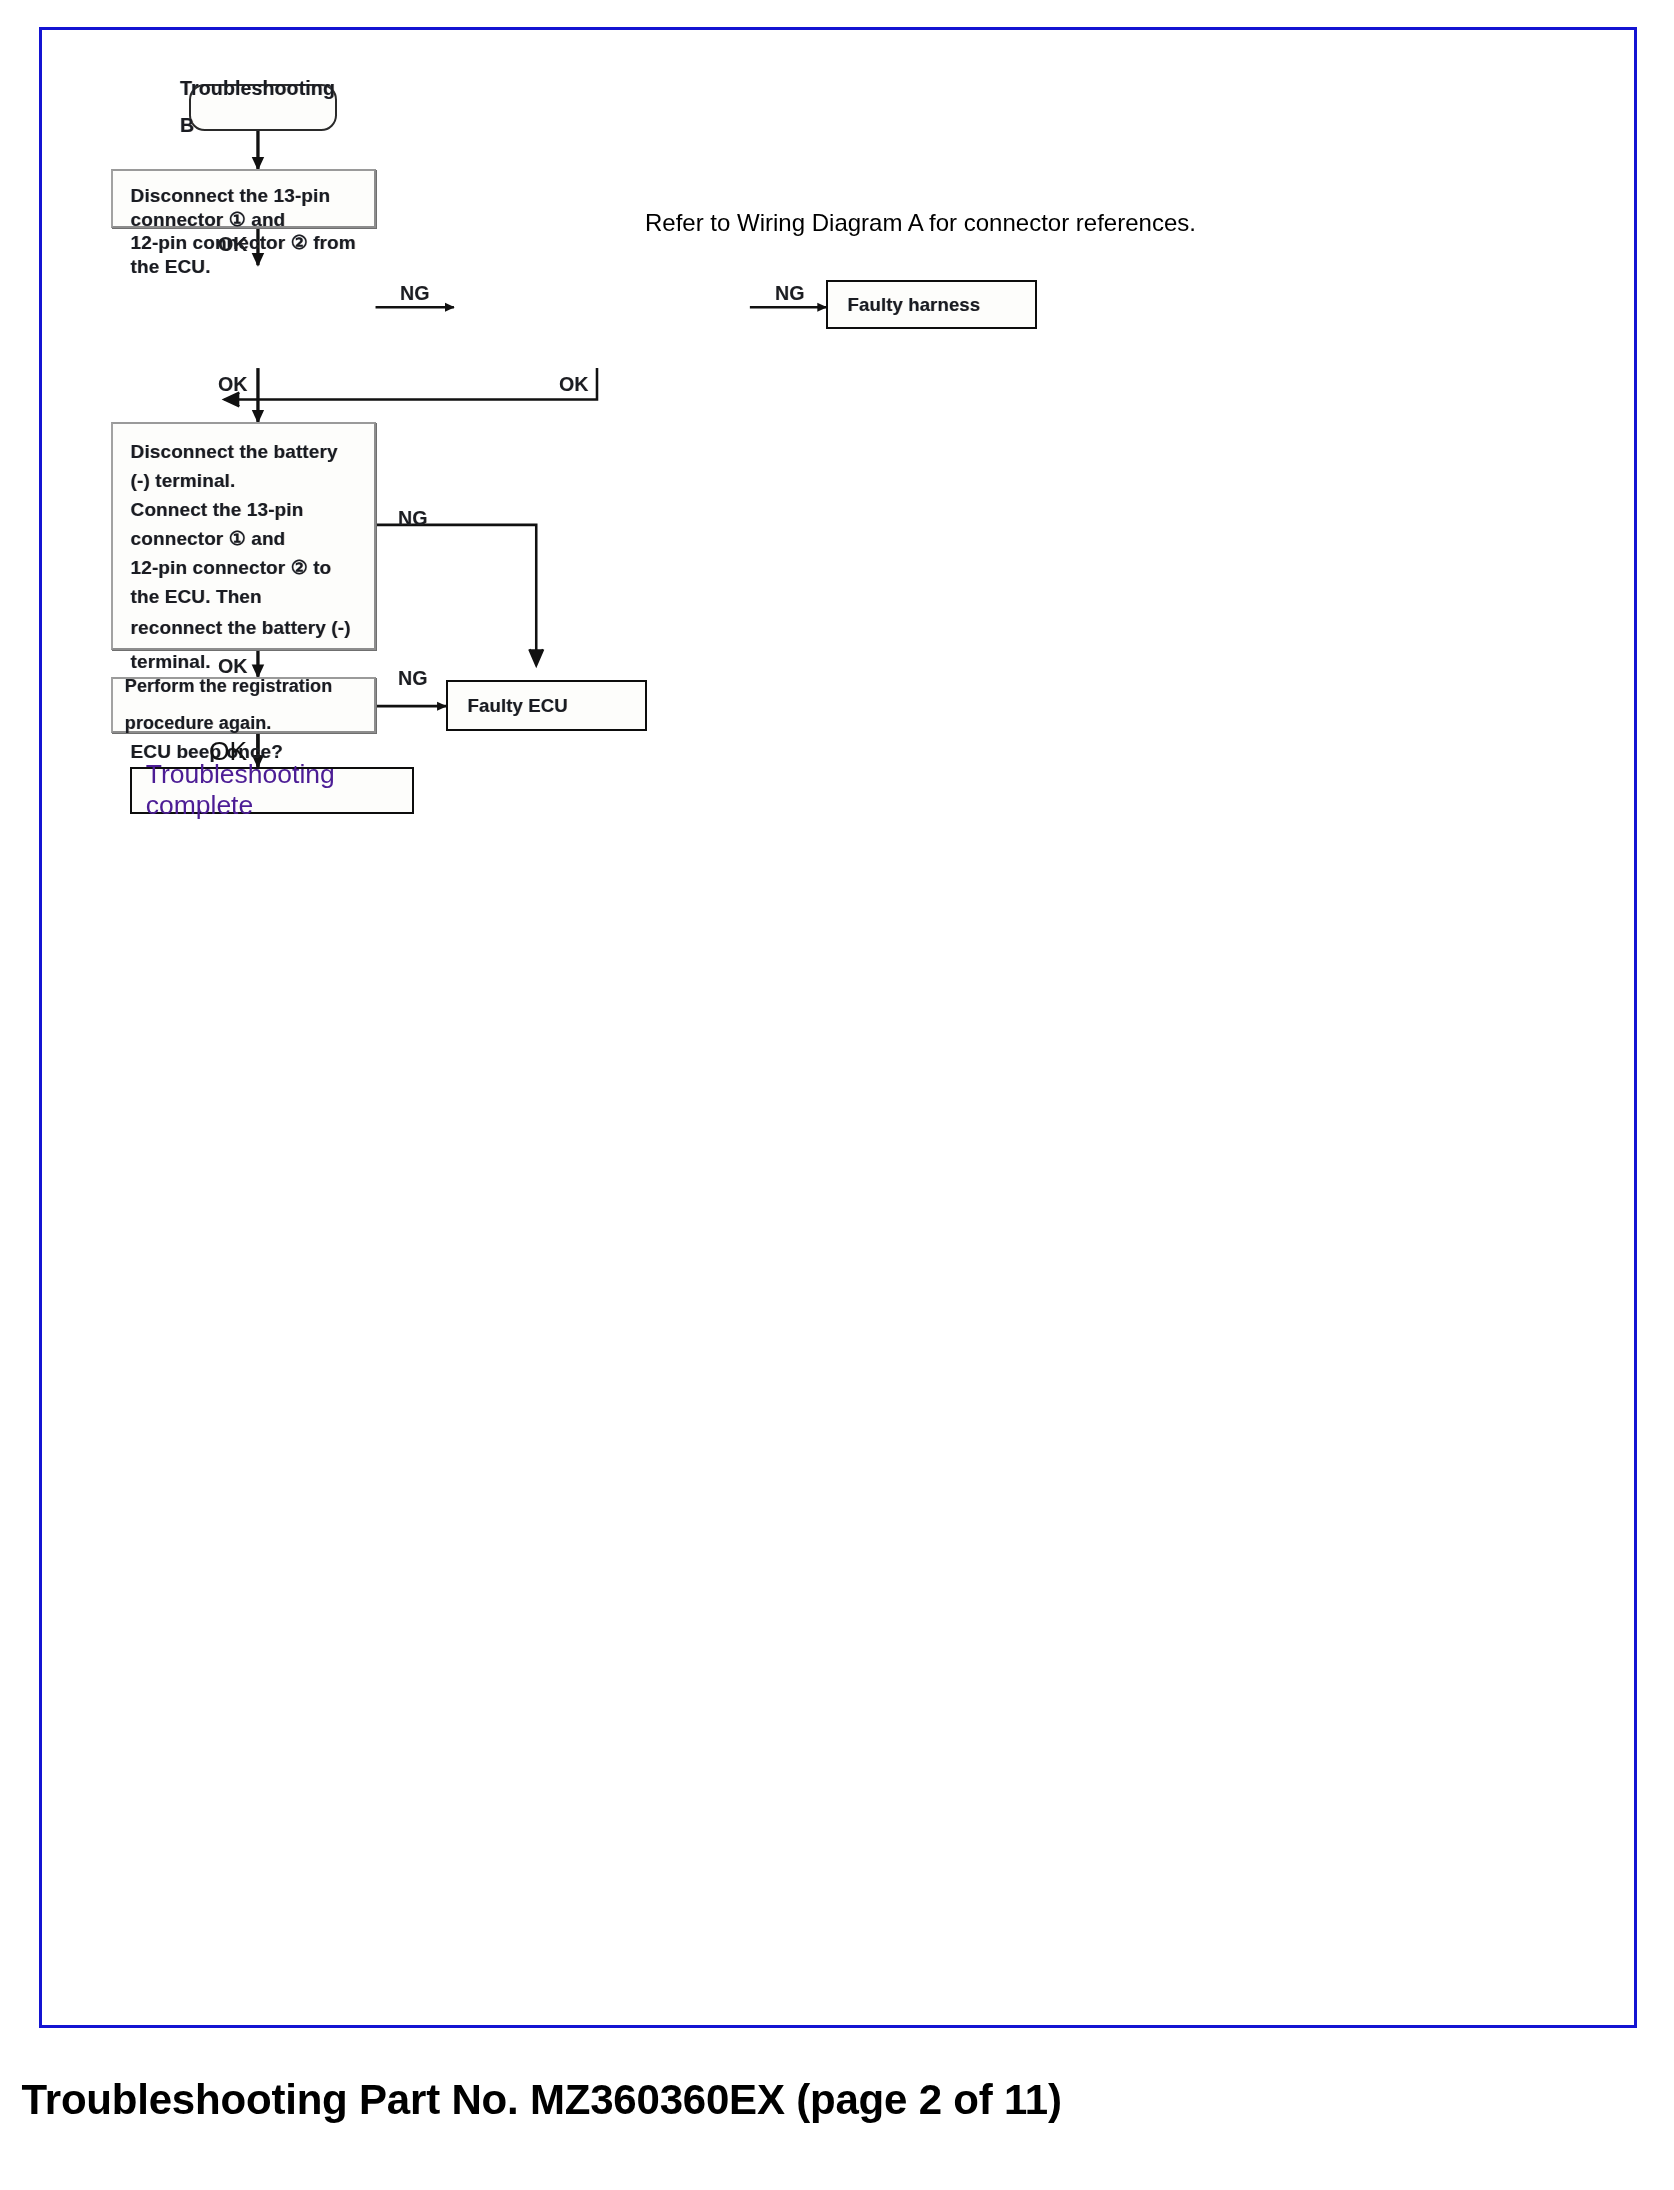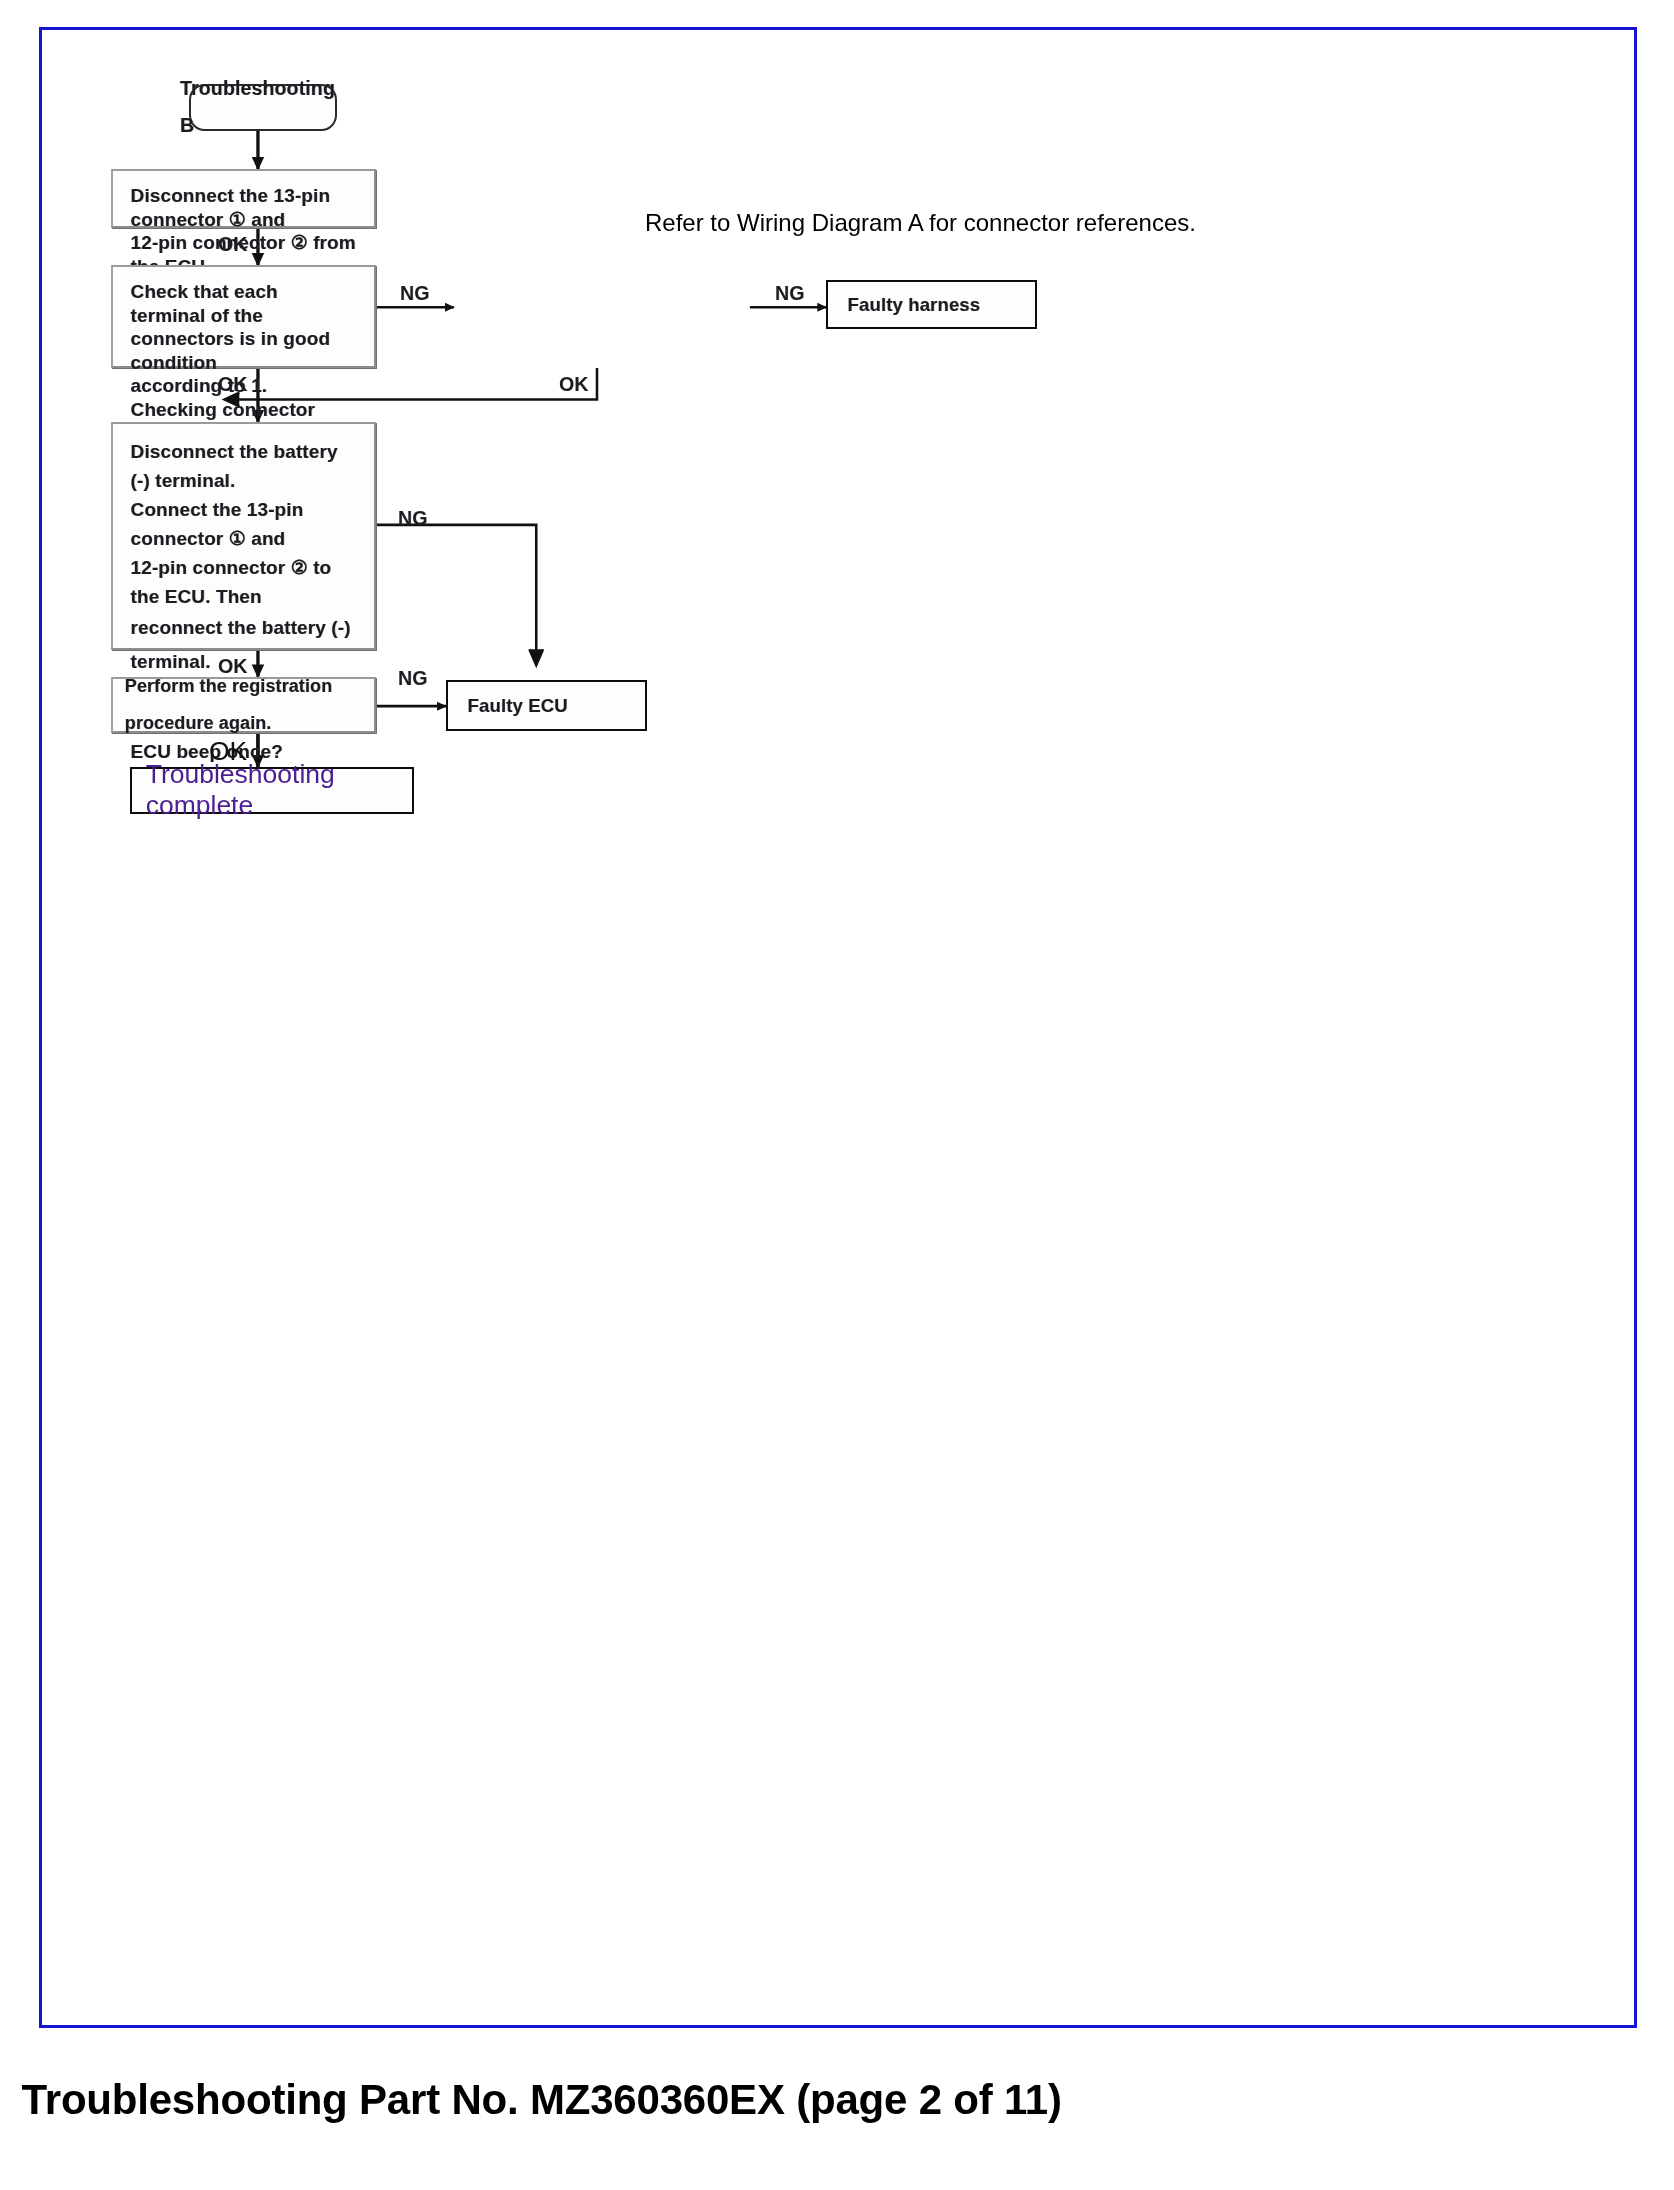--- a/index.html
+++ b/index.html
@@ -182,26 +182,20 @@
 
     <div class="node box-round center-mid" style="left:124px; top:54px; width:148px; height:47px; justify-content:flex-end;margin-left:23px;">
       <span class="txt scan" style="font-size:19.6px;">Troubleshooting B</span>
     </div>
 
     <div class="node box-thin pad" style="left:69px; top:139px; width:265px; height:59px;">
       <span class="txt scan" style="line-height:23.5px;">Disconnect the 13-pin connector ① and</span>
       <span class="txt scan" style="line-height:23.5px;">12-pin connector ② from the ECU.</span>
     </div>
 
-    <div class="node box-thin pad" style="left:69px; top:235px; width:265px; height:103px;">
-      <span class="txt scan" style="line-height:23.5px;">Check that each terminal of the</span>
-      <span class="txt scan" style="line-height:23.5px;">connectors is in good condition</span>
-      <span class="txt scan" style="line-height:23.5px;">according to 1. Checking connector</span>
-      <span class="txt scan" style="line-height:23.5px;">terminals in "Checking Harnesses".</span>
-    </div>
 
 
     <div class="node box-heavy center-mid" style="left:784px; top:250px; width:211px; height:49px; padding-left:19.6px;">
       <span class="txt scan" style="font-size:18.6px;">Faulty harness</span>
     </div>
 
     <div class="node box-thin pad" style="left:69px; top:392px; width:265px; height:228px;">
       <span class="txt scan" style="line-height:29px;">Disconnect  the  battery  (-)  terminal.</span>
       <span class="txt scan" style="line-height:29px;">Connect  the  13-pin  connector ① and</span>
       <span class="txt scan" style="line-height:29px;">12-pin  connector ② to the  ECU.  Then</span>

